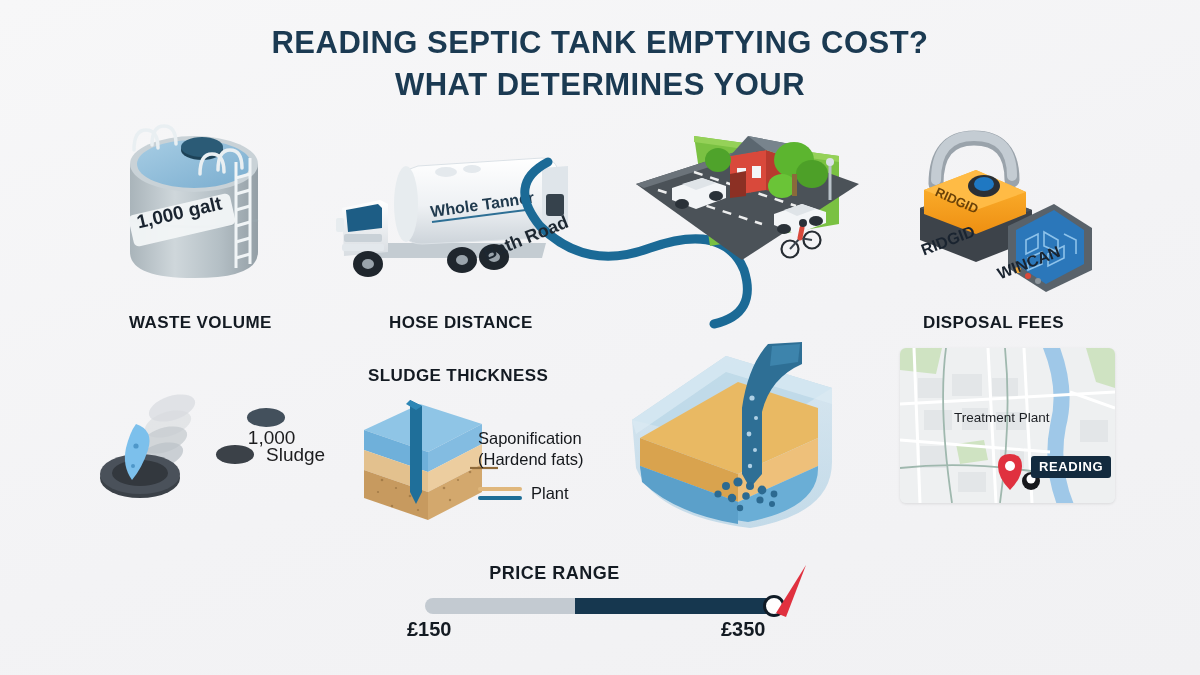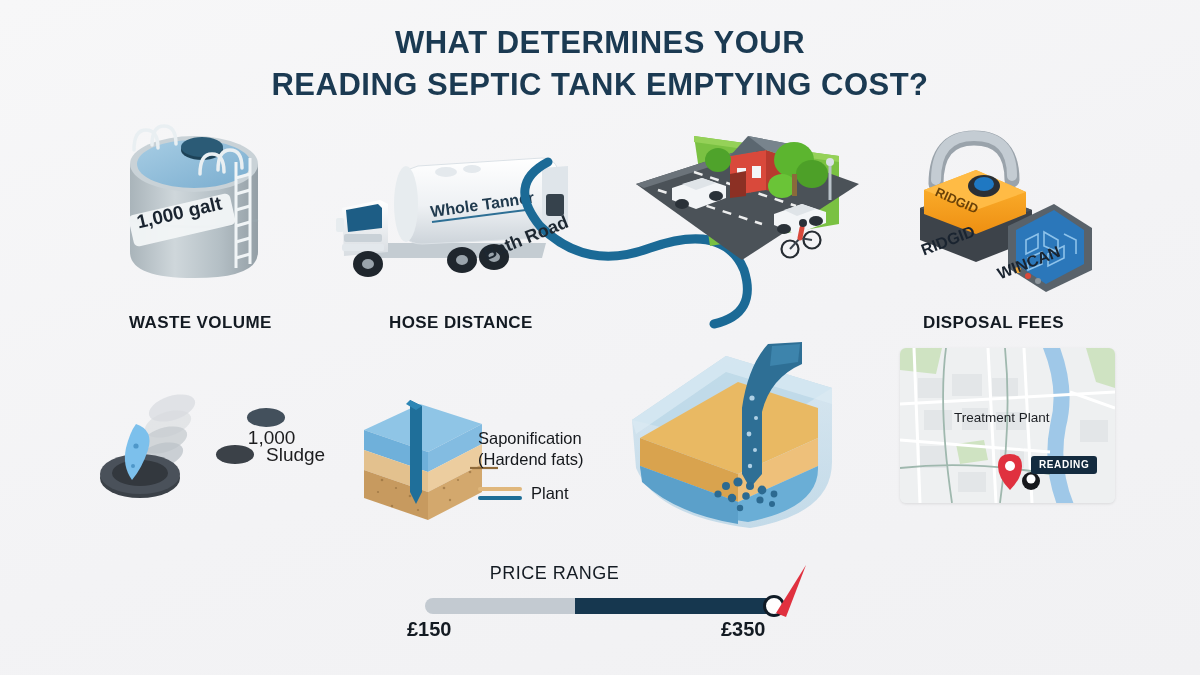--- a/index.html
+++ b/index.html
@@ -42,26 +42,26 @@
   .sl-bar.tan { background:#e0b77c; margin-bottom:5px; }
   .sl-bar.blu { background:#1d6d97; }
 
   
   .map-wrap { position:absolute; left:900px; top:348px; width:215px; height:155px;
               border-radius:6px; overflow:hidden; background:#eceff1;
               box-shadow:0 1px 3px rgba(0,0,0,.10); }
   .map-plant { position:absolute; left:54px; top:62px; font-size:13.5px;
                color:#1d2024; white-space:nowrap; }
   .reading-badge { position:absolute; left:131px; top:108px; background:#132b3f;
-                   color:#fff; font-size:10px; font-weight:bold; letter-spacing:.6px;
+                   color:#fff; font-size:13px; font-weight:bold; letter-spacing:.6px;
                    padding:3px 8px 4px; border-radius:3px; white-space:nowrap; }
 
   
   .price-title { position:absolute; left:0; top:563px; width:1109px; text-align:center;
-                 font-size:18px; font-weight:normal; color:#141b23; letter-spacing:.5px; }
+                 font-size:18px; font-weight:bold; color:#141b23; letter-spacing:.5px; }
   .slider { position:absolute; left:425px; top:598px; width:350px; height:16px;
             border-radius:8px; background:#c3cad1; }
   .slider-fill { position:absolute; left:150px; top:0; width:200px; height:16px;
                  border-radius:0 8px 8px 0; background:#16374f; }
   .slider-knob { position:absolute; left:338px; top:-3px; width:22px; height:22px;
                  border-radius:50%; background:#fff; border:3.5px solid #101b26; }
   .needle { position:absolute; left:760px; top:563px; }
   .price-min { position:absolute; left:407px; top:618px; font-size:20px;
                font-weight:bold; color:#131a22; }
   .price-max { position:absolute; left:721px; top:618px; font-size:20px;
@@ -69,22 +69,22 @@
 
   
   .illus-label { position:absolute; font-weight:bold; color:#1a2430; white-space:nowrap; }
 </style>
 </head>
 <body>
 
 <div id="stage">
 
   <div class="title-block">
+    <div class="title-line">READING SEPTIC TANK EMPTYING COST?</div>
     <div class="title-line">WHAT DETERMINES YOUR</div>
-    <div class="title-line">READING SEPTIC TANK EMPTYING COST?</div>
   </div>
 
   <div class="panel" style="left:112px; top:112px;">
     <svg width="200" height="190" viewBox="0 0 200 190">
       <defs>
         <linearGradient id="gTankBody" x1="0" y1="0" x2="1" y2="0">
           <stop offset="0" stop-color="#a9b4ba"></stop>
             <stop offset=".35" stop-color="#cfd7db"></stop>
           <stop offset=".7" stop-color="#b4bfc5"></stop>
             <stop offset="1" stop-color="#949fa6"></stop>
@@ -308,20 +308,21 @@
     <div class="legend-row lrow2">
       <span class="legend-dot" style="background:#43505c"></span>
       <span class="legend-label">1,000</span>
     </div>
     <div class="legend-row lrow3">
       <span class="legend-dot" style="background:#3b4148"></span>
       <span class="legend-label">Sludge</span>
     </div>
   </div>
 
+  <div class="caption" style="left:368px; top:366px;">SLUDGE THICKNESS</div>
 
   <div class="panel" style="left:358px; top:396px;">
     <svg width="140" height="130" viewBox="0 0 140 130">
 
       <path d="M6 34 L62 8 L124 28 L70 56 Z" fill="#8fc5e6"></path>
 
       <path d="M6 34 L70 56 L70 76 L6 54 Z" fill="#6fb0da"></path>
       <path d="M70 56 L124 28 L124 48 L70 76 Z" fill="#83bce1"></path>
 
       <path d="M6 54 L70 76 L70 96 L6 74 Z" fill="#e3c18e"></path>

